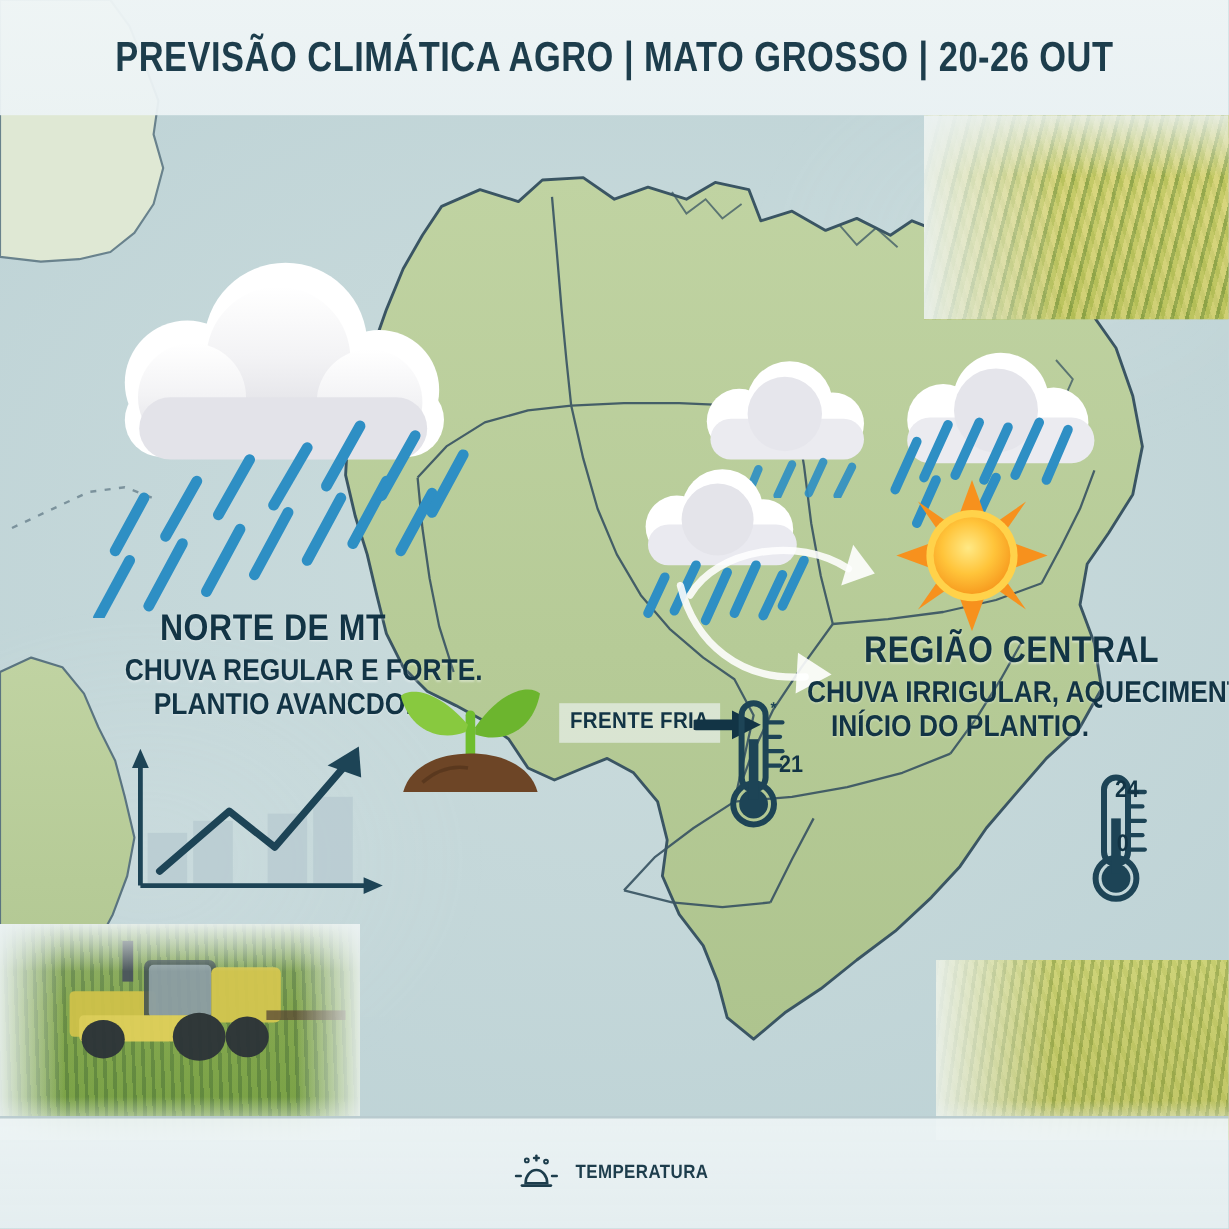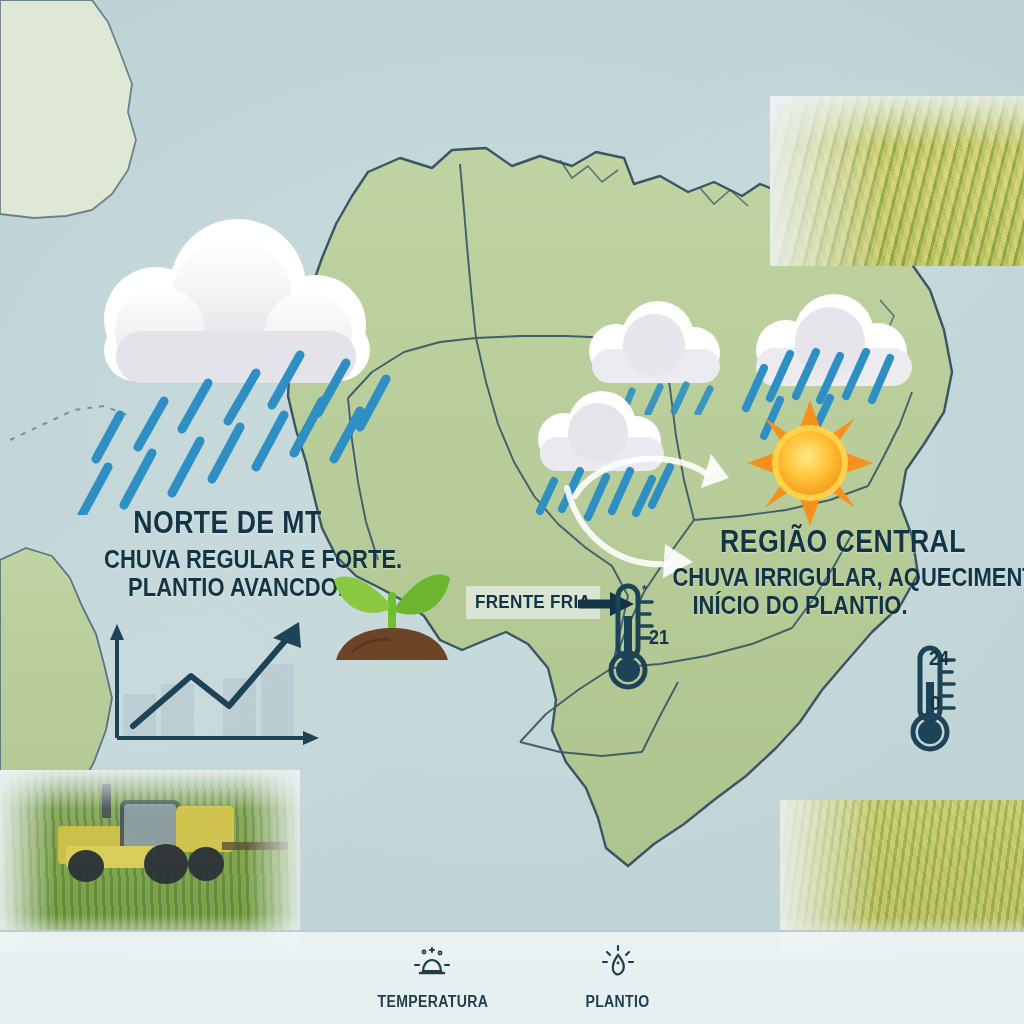--- a/index.html
+++ b/index.html
@@ -66,21 +66,21 @@
                linear-gradient(0deg, rgba(238,244,245,.95) 0%, rgba(255,255,255,0) 20%),
                linear-gradient(180deg, rgba(238,244,245,.9) 0%, rgba(255,255,255,0) 22%);}
 
   
   #footer-band{
     position:absolute;left:0;bottom:0;width:1024px;height:92px;
     background:linear-gradient(180deg, rgba(237,244,245,.93) 0%, rgba(233,241,243,.9) 100%);
     border-top:2px solid rgba(150,175,180,.55);
     display:flex;align-items:center;justify-content:center;gap:86px;
   }
-  .footer-item{display:flex;flex-direction:column;align-items:center;gap:12px;}
+  .footer-item{display:flex;flex-direction:row;align-items:center;gap:4px;}
   .footer-label{color:#1d3d4c;font-weight:bold;font-size:16px;letter-spacing:.4px;
     transform:scaleX(.88);transform-origin:center;}
 
   
   .region-title{
     position:absolute;color:#123445;font-weight:bold;letter-spacing:.5px;
     font-size:31px;transform:scaleX(.86);white-space:nowrap;
     text-shadow:0 1px 2px rgba(255,255,255,.45);
   }
   .region-sub{
@@ -170,20 +170,23 @@
         <rect x="102" y="14" width="9" height="34" fill="#4a545c"></rect>
         <rect x="66" y="76" width="100" height="22" rx="4" fill="#e0d05a"></rect>
         <ellipse cx="86" cy="96" rx="18" ry="16" fill="#2c3338"></ellipse>
         <ellipse cx="166" cy="94" rx="22" ry="20" fill="#2c3338"></ellipse>
         <ellipse cx="206" cy="94" rx="18" ry="17" fill="#2c3338"></ellipse>
         <rect x="222" y="72" width="66" height="8" fill="#5c4a34" opacity=".8"></rect>
       </g>
     </svg>
   </div>
 
+  <div id="header-band">
+    <div id="header-title">PREVISÃO CLIMÁTICA AGRO | MATO GROSSO | 20-26 OUT</div>
+  </div>
 
   <svg class="abs" style="left:60px;top:215px" width="340" height="300" viewBox="0 0 340 300">
     <defs>
       <linearGradient id="cloudG1" x1="0" y1="0" x2="0" y2="1">
         <stop offset="0%" stop-color="#ffffff"></stop>
         <stop offset="48%" stop-color="#f3f3f5"></stop>
         <stop offset="100%" stop-color="#dedee4"></stop>
       </linearGradient>
     </defs>
     <g>
@@ -381,30 +384,16 @@
           <line x1="21" y1="3" x2="21" y2="7"></line>
           <line x1="19" y1="5" x2="23" y2="5"></line>
         </g>
         <circle cx="13" cy="7" r="1.6" fill="none" stroke="#1d3d4c" stroke-width="1.6"></circle>
         <circle cx="29" cy="8" r="1.6" fill="none" stroke="#1d3d4c" stroke-width="1.6"></circle>
       </svg>
       <div class="footer-label">TEMPERATURA</div>
     </div>
 
 
-    <div class="footer-item">
-      <svg width="42" height="36" viewBox="0 0 42 36">
-        <path d="M21,10 C28,18 28,24 24,28 C21,31 17,29 16,25 C15,20 18,14 21,10 Z" fill="none" stroke="#1d3d4c" stroke-width="2.2"></path>
-        <circle cx="21" cy="18" r="1.4" fill="#1d3d4c"></circle>
-        <g stroke="#1d3d4c" stroke-width="2.1" stroke-linecap="round">
-          <line x1="21" y1="1" x2="21" y2="5"></line>
-          <line x1="6" y1="17" x2="10" y2="17"></line>
-          <line x1="32" y1="17" x2="36" y2="17"></line>
-          <line x1="10" y1="7" x2="13" y2="10"></line>
-          <line x1="32" y1="7" x2="29" y2="10"></line>
-        </g>
-      </svg>
-      <div class="footer-label">PLANTIO</div>
-    </div>
 
   </div>
 
 </div>
 
 </body></html>

